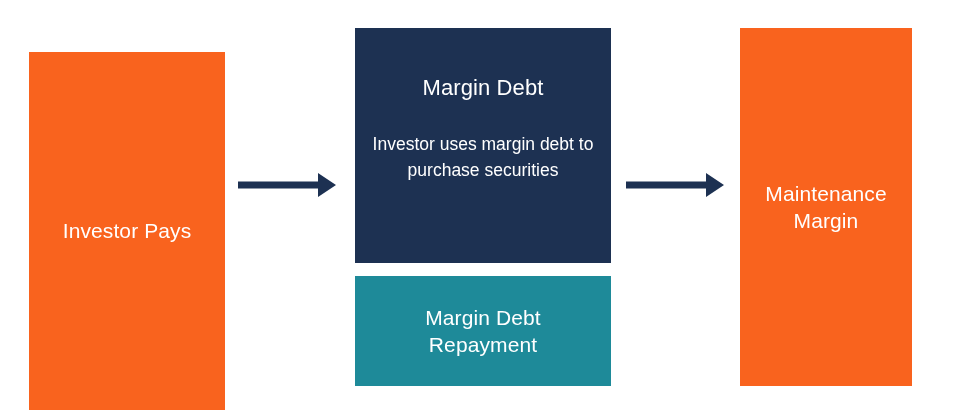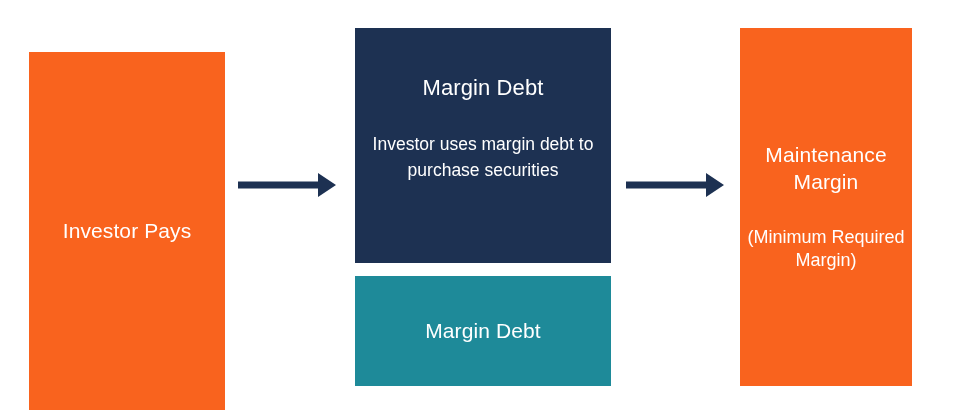--- a/index.html
+++ b/index.html
@@ -137,28 +137,28 @@
   </svg>
 
   <div class="node" id="node-margin-debt">
     <div class="node-title">Margin Debt</div>
     <div class="node-body">Investor uses margin debt to purchase securities</div>
   </div>
 
   <div class="node" id="node-margin-debt-repayment">
     <div class="node-title">
       <span>Margin Debt</span><br>
+      <span>Repayment</span>
     </div>
   </div>
 
   <svg class="arrow" id="arrow-debt-to-maintenance" viewBox="0 0 102 34">
     <path d="M2 13.5 H82 V5 L100 17 L82 29 V20.5 H2 Z" fill="#1d3152"></path>
   </svg>
 
   <div class="node" id="node-maintenance-margin">
     <div class="node-title">
       <span>Maintenance</span><br>
       <span>Margin</span>
     </div>
-    <div class="node-body">(Minimum Required Margin)</div>
   </div>
 
 </div>
 
 </body></html>

